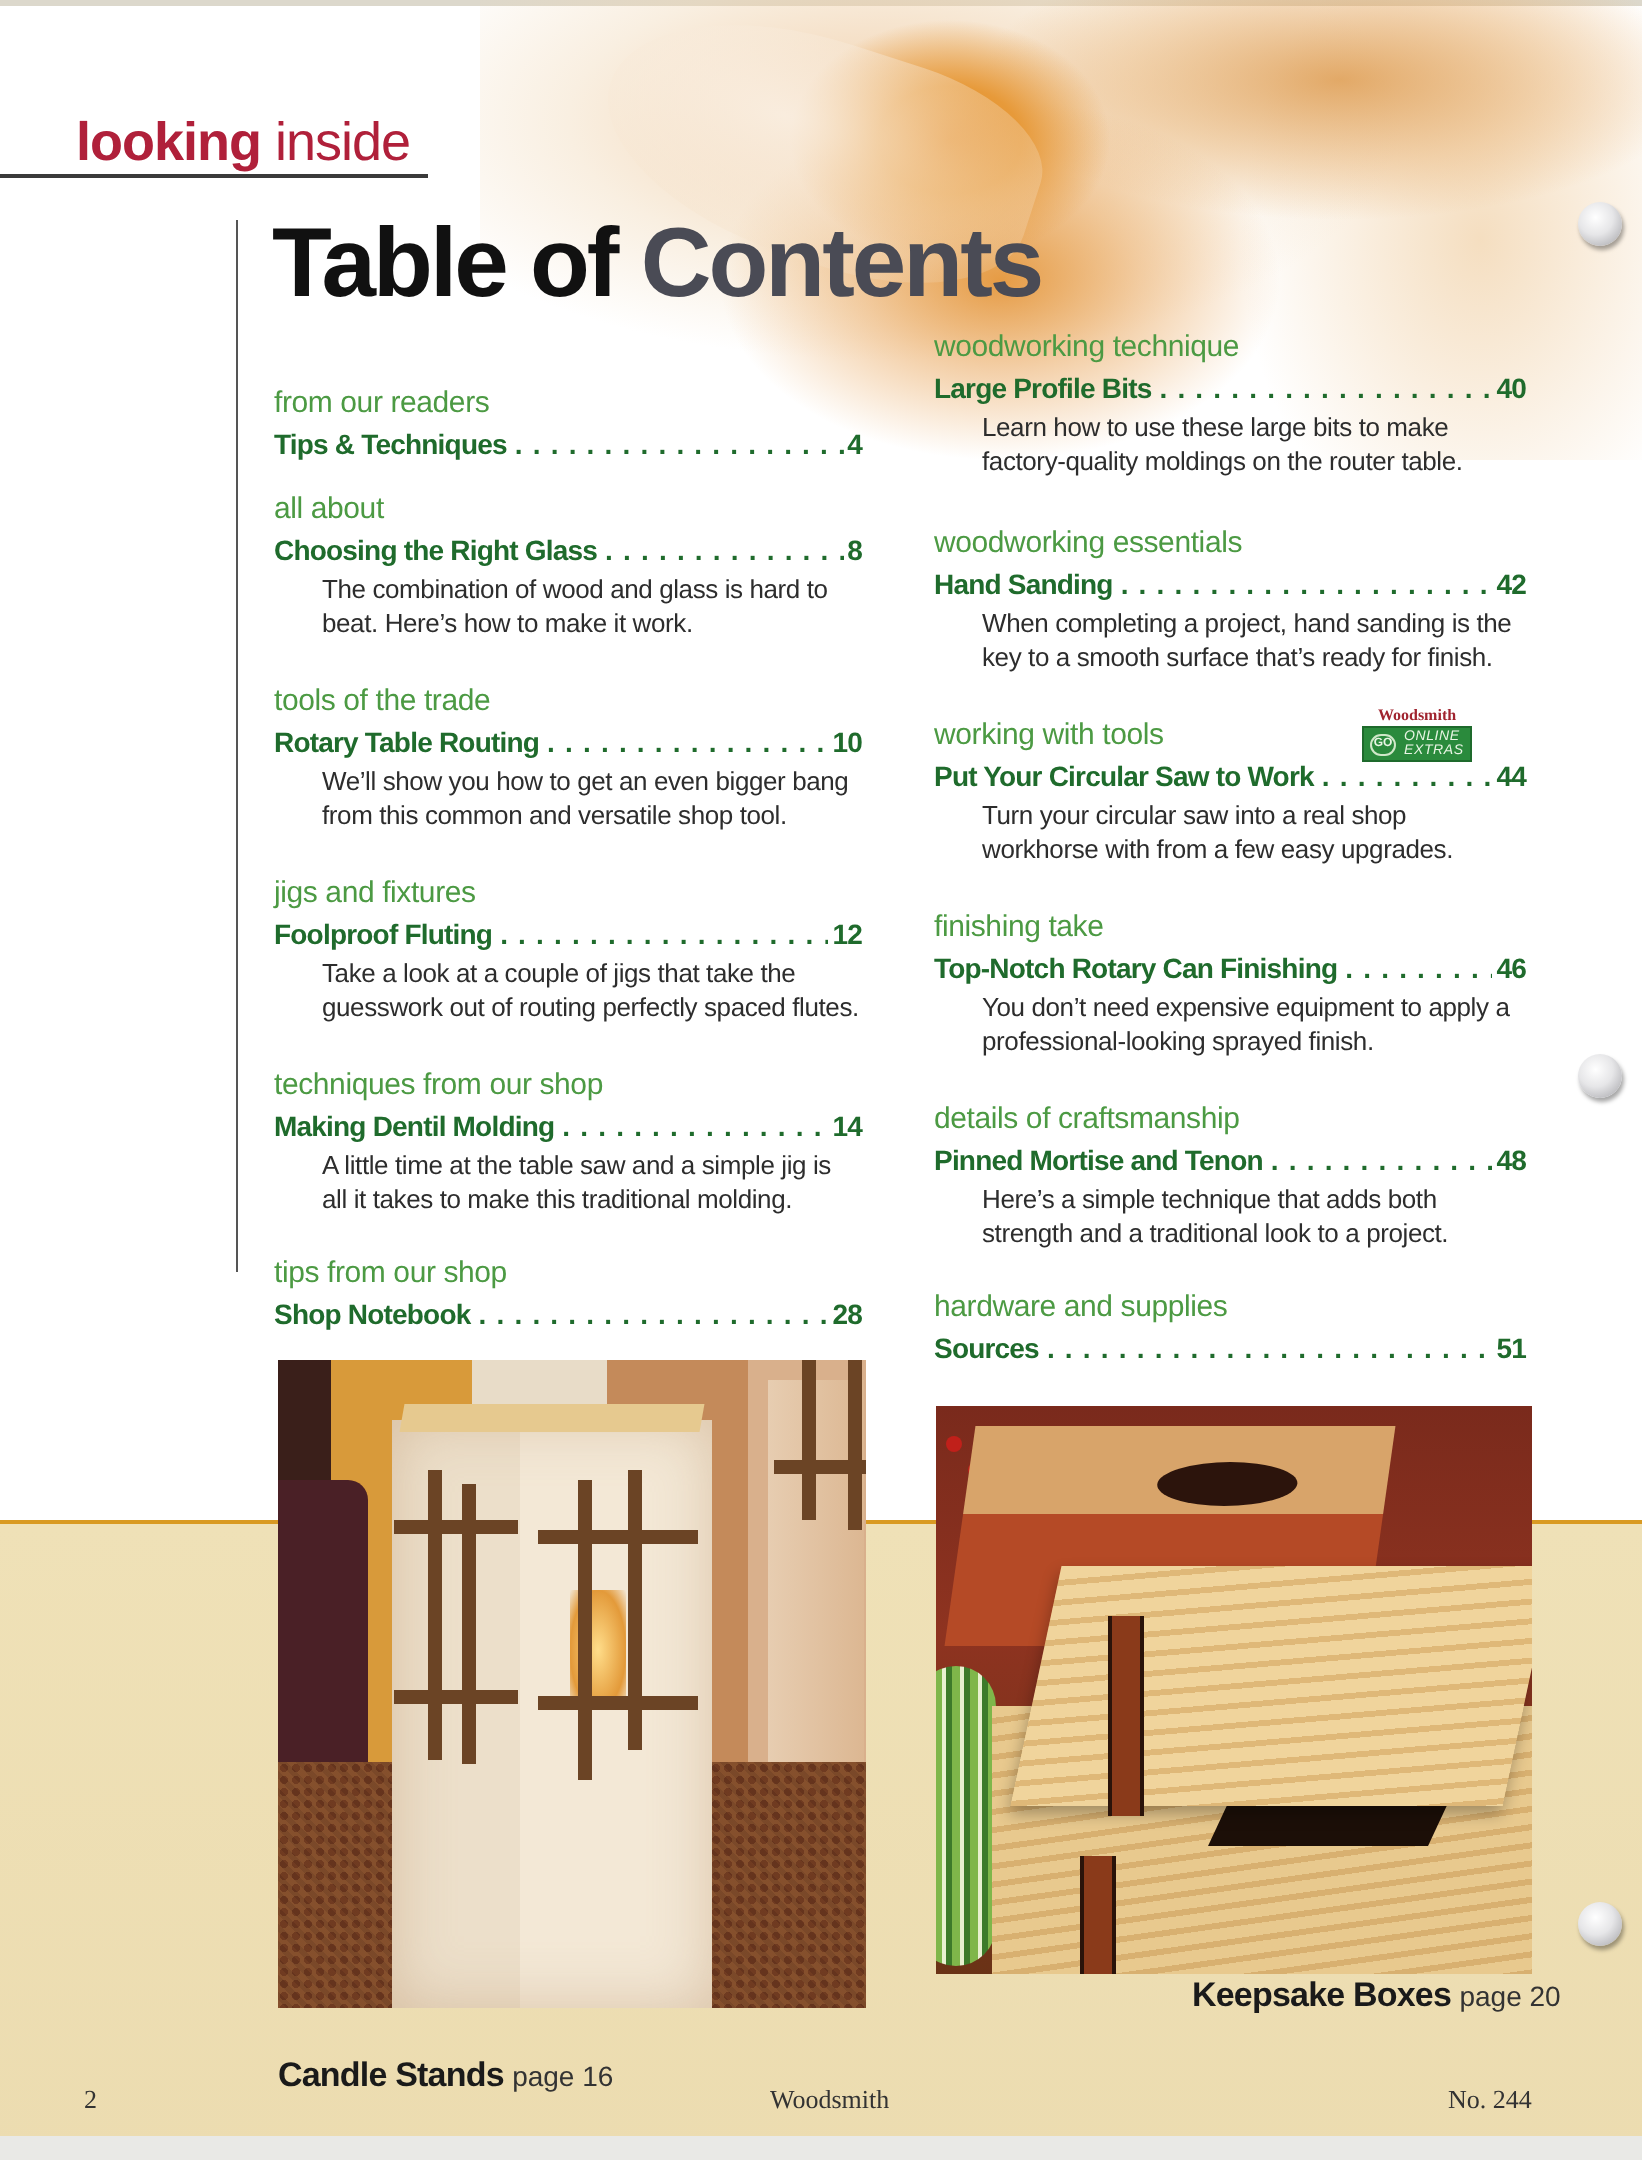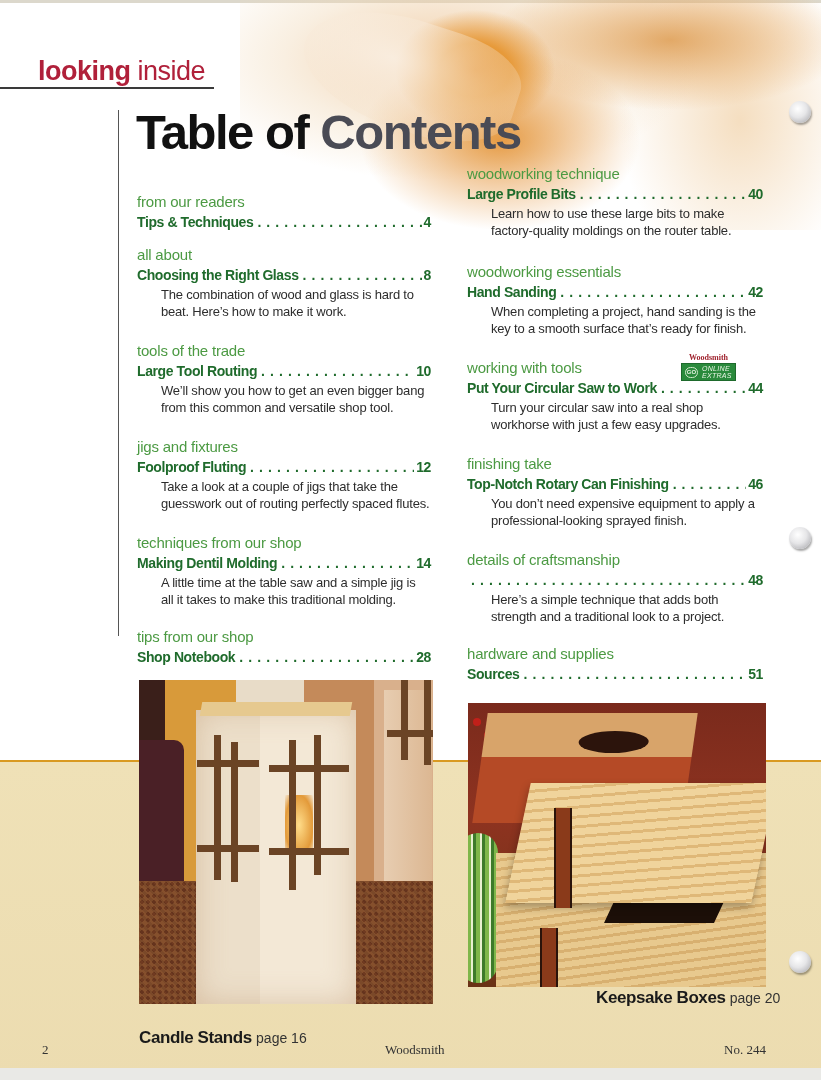--- a/index.html
+++ b/index.html
@@ -235,21 +235,21 @@
       <div class="head">
           <span class="t">Choosing the Right Glass</span>
           <span class="dots"></span>
           <span class="pg">8</span>
         </div>
       <div class="desc">The combination of wood and glass is hard to beat. Here’s how to make it work.</div>
     </div>
     <div class="entry" style="margin-bottom:22px">
       <div class="cat">tools of the trade</div>
       <div class="head">
-          <span class="t">Large Tool Routing</span>
+          <span class="t">Rotary Table Routing</span>
           <span class="dots"></span>
           <span class="pg">10</span>
         </div>
       <div class="desc">We’ll show you how to get an even bigger bang from this common and versatile shop tool.</div>
     </div>
     <div class="entry" style="margin-bottom:22px">
       <div class="cat">jigs and fixtures</div>
       <div class="head">
           <span class="t">Foolproof Fluting</span>
           <span class="dots"></span>
@@ -305,34 +305,35 @@
             <div>EXTRAS</div>
           </div>
         </div>
       </div>
       <div class="cat">working with tools</div>
       <div class="head">
           <span class="t">Put Your Circular Saw to Work</span>
           <span class="dots"></span>
           <span class="pg">44</span>
         </div>
-      <div class="desc">Turn your circular saw into a real shop workhorse with just a few easy upgrades.</div>
+      <div class="desc">Turn your circular saw into a real shop workhorse with from a few easy upgrades.</div>
     </div>
     <div class="entry" style="margin-bottom:22px">
       <div class="cat">finishing take</div>
       <div class="head">
           <span class="t">Top-Notch Rotary Can Finishing</span>
           <span class="dots"></span>
           <span class="pg">46</span>
         </div>
       <div class="desc">You don’t need expensive equipment to apply a professional-looking sprayed finish.</div>
     </div>
     <div class="entry" style="margin-bottom:20px">
       <div class="cat">details of craftsmanship</div>
       <div class="head">
+          <span class="t">Pinned Mortise and Tenon</span>
           <span class="dots"></span>
           <span class="pg">48</span>
         </div>
       <div class="desc">Here’s a simple technique that adds both strength and a traditional look to a project.</div>
     </div>
     <div class="entry">
       <div class="cat">hardware and supplies</div>
       <div class="head">
           <span class="t">Sources</span>
           <span class="dots"></span>

